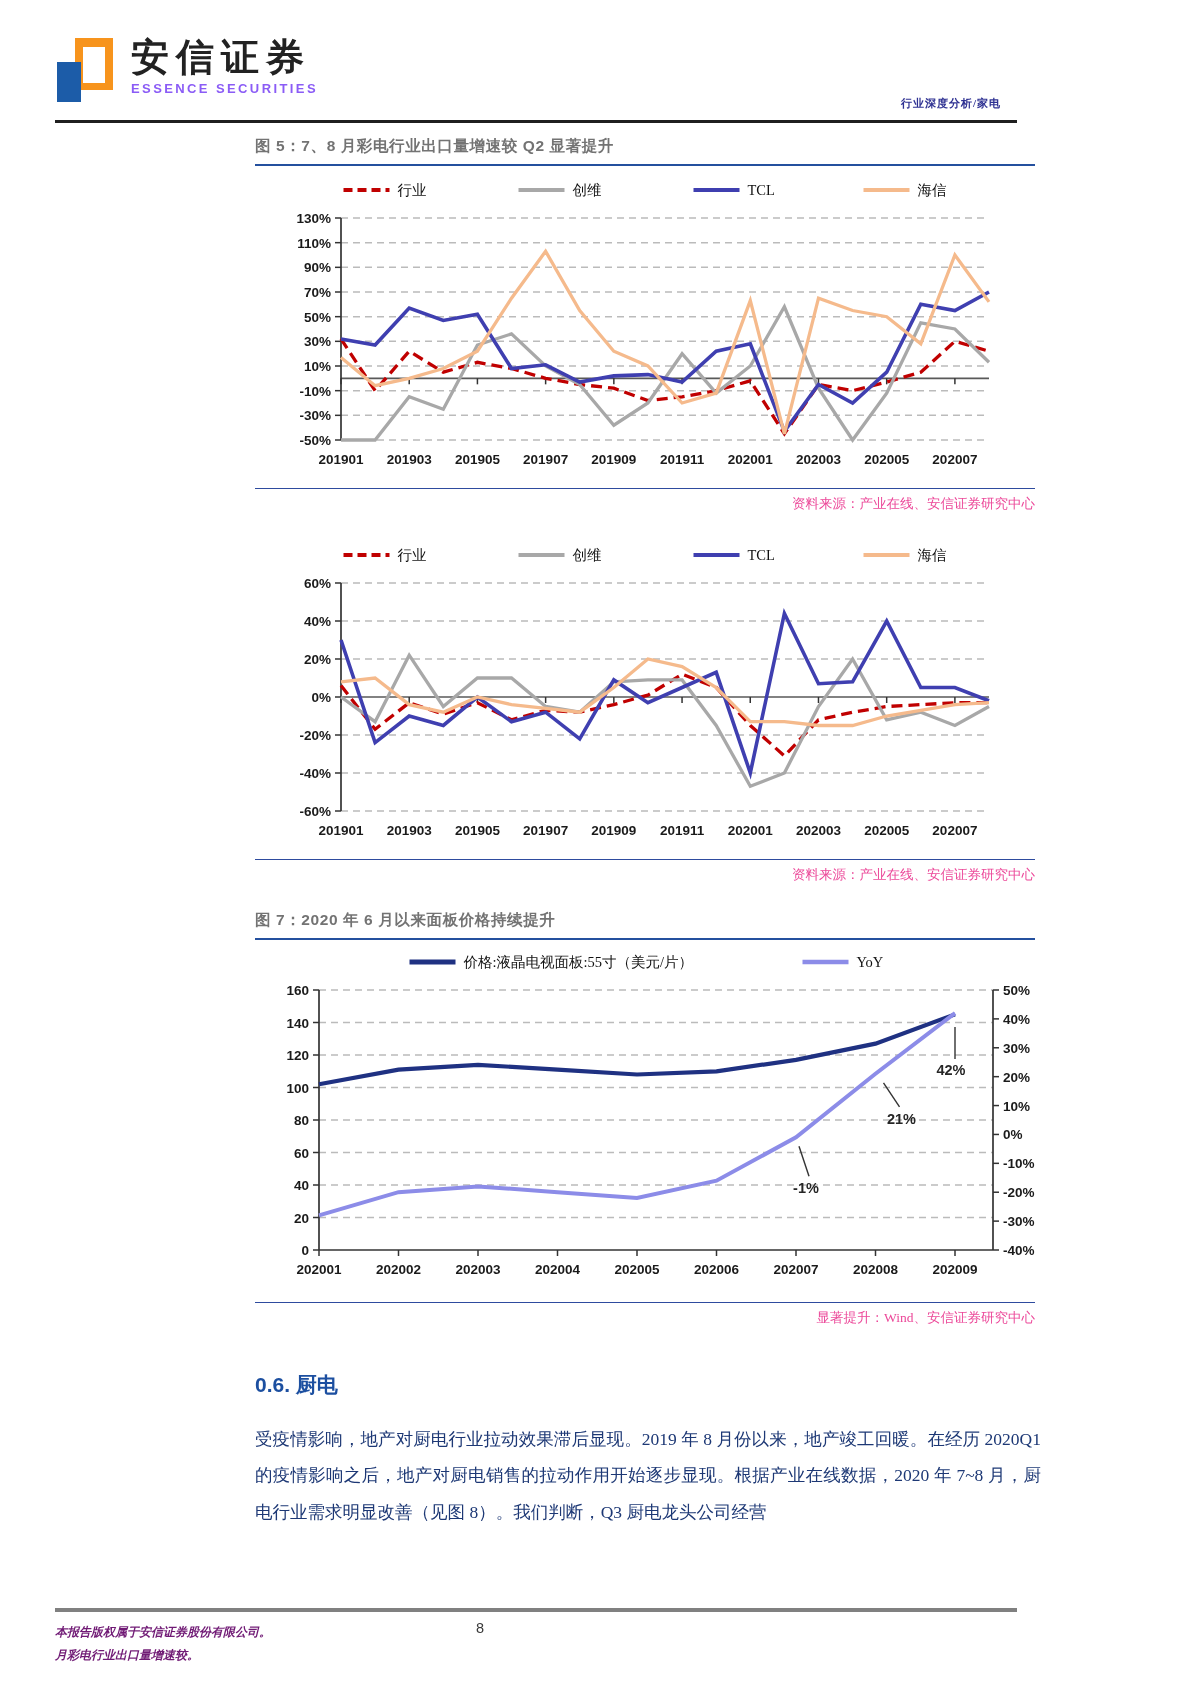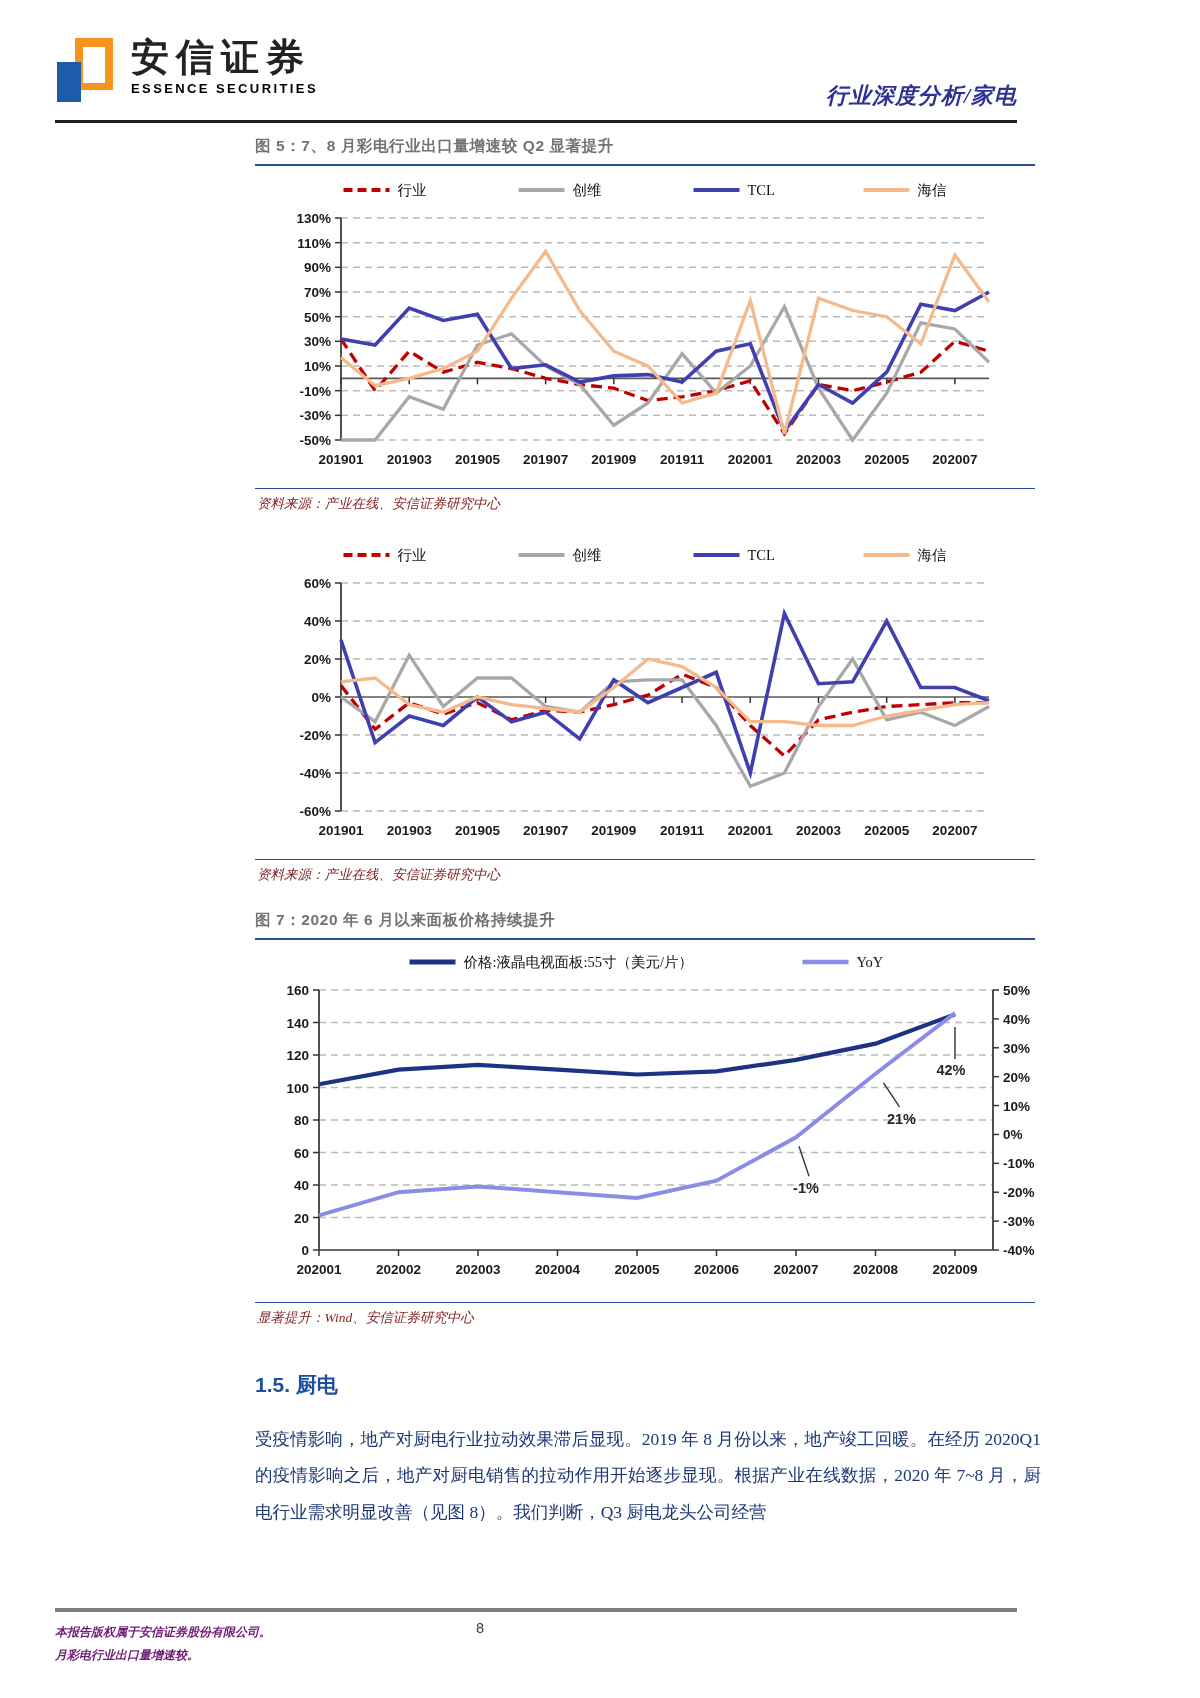--- a/index.html
+++ b/index.html
@@ -8,34 +8,34 @@
 
   
   .header { position:absolute; top:34px; left:55px; right:55px; height:86px;
             border-bottom:3px solid #1f1f1f; }
   .logo { position:absolute; left:0; top:4px; display:flex; align-items:flex-start; gap:16px; }
   .logo-mark { position:relative; width:60px; height:64px; }
   .lm-orange { position:absolute; right:2px; top:0; width:38px; height:52px; background:#F7941D; }
   .lm-notch  { position:absolute; right:10px; top:9px; width:22px; height:36px; background:#ffffff; }
   .lm-blue   { position:absolute; left:2px; bottom:0; width:24px; height:40px; background:#1C5CA8; }
   .brand-cn { font-size:38px; font-weight:700; color:#222; letter-spacing:7px; line-height:1.05; }
-  .brand-en { font-size:13px; color:#000000; letter-spacing:2.4px; margin-top:3px; font-weight:600;text-align:right; }
-  .doc-type { position:absolute; right:0; bottom:9px; font-family:"Liberation Serif",serif;
-              font-style:italic; font-weight:700; font-size:22px; color:#2E3192; letter-spacing:1px; }
+  .brand-en { font-size:13px; color:#8b5cf6; letter-spacing:2.4px; margin-top:3px; font-weight:600;text-align:right; }
+  .doc-type { position:absolute; right:16px; bottom:9px; font-family:"Liberation Serif",serif;
+              font-weight:700; font-size:11px; color:#2E3192; letter-spacing:1px; }
 
   
   .content { position:absolute; left:255px; top:136px; width:780px; }
 
   .fig { margin-bottom:26px; }
   .fig-title { font-size:15.5px; font-weight:700; color:#737373; letter-spacing:0.6px;
                padding-bottom:7px; border-bottom:2.5px solid #24509E; margin-bottom:8px; }
   svg.chart { display:block; }
   .fig-source-rule { border-top:1.8px solid #2E4B9E; margin-top:2px; }
-  .fig-source { font-family:"Liberation Serif",serif; font-style:italic; font-size:13.5px;
-                color:#7f1d1d; padding:6px 0 0 2px; }
+  .fig-source { font-family:"Liberation Serif",serif; font-size:13.5px;
+                color:#ec4899; padding:6px 0 0 2px;text-align:right; }
 
   .section-heading { font-size:21px; font-weight:700; color:#1C4FA0; margin:44px 0 22px 0; }
   .body-text { font-size:17.5px; line-height:2.08; color:#1D3875; text-align:justify;
                font-family:"Liberation Serif",serif; width:786px; }
 
   
   .footer-rule { position:absolute; left:55px; right:55px; top:1608px; height:4px; background:#808080; }
   .footer-text { position:absolute; left:55px; top:1621px; font-family:"Liberation Serif",serif;
                  font-style:italic; font-weight:700; font-size:12px; color:#701a75; line-height:1.95; }
   .page-num { position:absolute; left:0; right:112px; top:1620px; text-align:center;
@@ -276,21 +276,21 @@
           <text x="551" y="245.33333333333334" text-anchor="middle" font-size="14.5" font-weight="700" fill="#262626">-1%</text>
           <line x1="628.5" y1="134.77777777777777" x2="644.5" y2="158.77777777777777" stroke="#333" stroke-width="1.4"></line>
           <text x="646.5" y="175.77777777777777" text-anchor="middle" font-size="14.5" font-weight="700" fill="#262626">21%</text>
           <line x1="700" y1="79.11111111111111" x2="700" y2="111.11111111111111" stroke="#333" stroke-width="1.4"></line>
           <text x="696" y="127.11111111111111" text-anchor="middle" font-size="14.5" font-weight="700" fill="#262626">42%</text>
         </svg>
       <div class="fig-source-rule"></div>
       <div class="fig-source">显著提升：Wind、安信证券研究中心</div>
     </div>
 
-    <div class="section-heading">1.5. 厨电</div>
+    <div class="section-heading">0.6. 厨电</div>
     <div class="body-text">受疫情影响，地产对厨电行业拉动效果滞后显现。2019 年 8 月份以来，地产竣工回暖。在经历 2020Q1 的疫情影响之后，地产对厨电销售的拉动作用开始逐步显现。根据产业在线数据，2020 年 7~8 月，厨电行业需求明显改善（见图 8）。我们判断，Q3 厨电龙头公司经营</div>
 
   </div>
 
   <div class="footer-rule"></div>
   <div class="footer-text">
     <div>本报告版权属于安信证券股份有限公司。</div>
     <div>月彩电行业出口量增速较。</div>
   </div>
   <div class="page-num">8</div>

